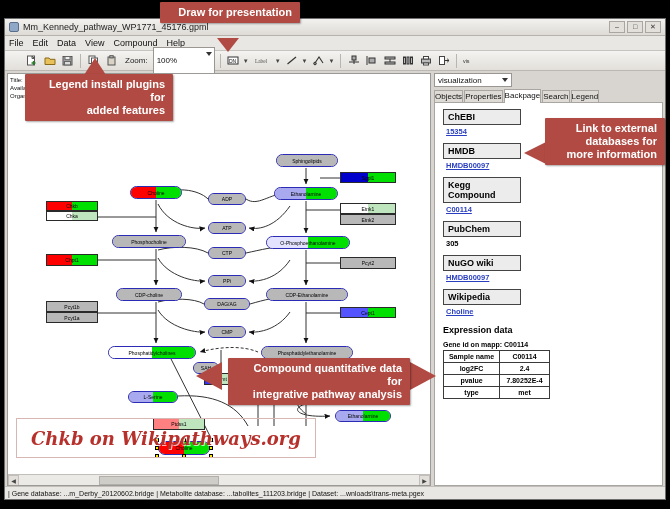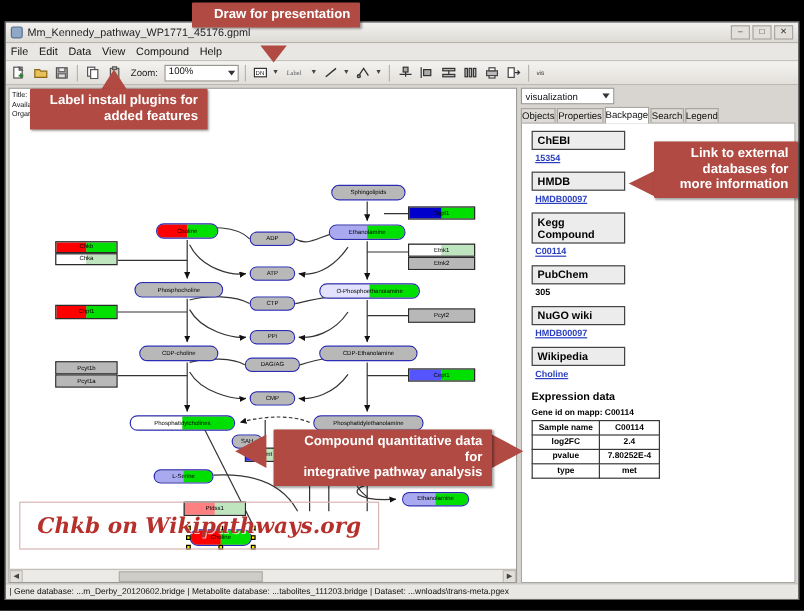--- a/index.html
+++ b/index.html
@@ -32,29 +32,29 @@
   .menubar {
     height:15px; background:#e9e7e3; border-bottom:1px solid #c7c4bf;
     display:flex; align-items:center; padding:0 4px; gap:9px;
     font-size:9px; color:#111;
   }
   .menubar span { cursor:default; }
   
   .toolbar {
     height:20px; background:linear-gradient(#f4f3f1,#e2dfda);
     border-bottom:1px solid #bbb8b3;
-    display:flex; align-items:center; padding:0 3px; gap:3px;
+    display:flex; align-items:center; padding:0 19px; gap:3px;
   }
   .tbtn { width:15px;height:15px;border:1px solid transparent;display:flex;align-items:center;justify-content:center;font-size:9px;color:#4a4a4a; }
   .tbtn svg { display:block; }
   .tsep { width:1px;height:14px;background:#b9b6b1;margin:0 2px; }
   .zoomlabel { font-size:8px;color:#222;margin-left:3px;margin-right:2px; }
   .zoombox {
-    width:62px;height:14px;background:#fff;border:1px solid #9a9792;
-    font-size:8px;display:flex;align-items:flex-start;padding-left:3px;color:#111;position:relative;
+    width:62px;height:27px;background:#fff;border:1px solid #9a9792;
+    font-size:8px;display:flex;align-items:center;padding-left:3px;color:#111;position:relative;
   }
   .zoombox .arrow { position:absolute;right:2px;top:4px;border-left:3px solid transparent;border-right:3px solid transparent;border-top:4px solid #333; }
   .dd-caret { font-size:6px;color:#444;margin-left:-1px;margin-right:1px; }
   
   .workarea { flex:1; display:flex; background:#d8d5d0; min-height:0; }
   .canvas-wrap {
     width:424px; background:#fff; border:1px solid #9c9a96; margin:2px 0 0 2px;
     position:relative; overflow:hidden;
   }
   .meta { position:absolute;left:2px;top:2px;font-size:6px;color:#111;line-height:8px; }
@@ -583,21 +583,21 @@
     <span>| Gene database: ...m_Derby_20120602.bridge | Metabolite database: ...tabolites_111203.bridge | Dataset: ...wnloads\trans-meta.pgex</span>
   </div>
 </div>
 
 <div class="callout" style="left:160px;top:2px;width:140px;">
   <div>Draw for presentation</div>
 </div>
 <div class="arrow-down" style="left:217px;top:38px;border-left:11px solid transparent;border-right:11px solid transparent;border-top:14px solid #b04a42;"></div>
 
 <div class="callout" style="left:25px;top:74px;width:148px;">
-  <div>Label install plugins for</div>
+  <div>Legend install plugins for</div>
   <div>added features</div>
 </div>
 <div class="arrow-up" style="left:84px;top:58px;border-left:11px solid transparent;border-right:11px solid transparent;border-bottom:17px solid #b04a42;"></div>
 
 <div class="callout" style="left:545px;top:118px;width:120px;">
   <div>Link  to external</div>
   <div>databases  for</div>
   <div>more information</div>
 </div>
 <div class="arrow-left" style="left:524px;top:142px;border-top:11px solid transparent;border-bottom:11px solid transparent;border-right:22px solid #b04a42;"></div>

